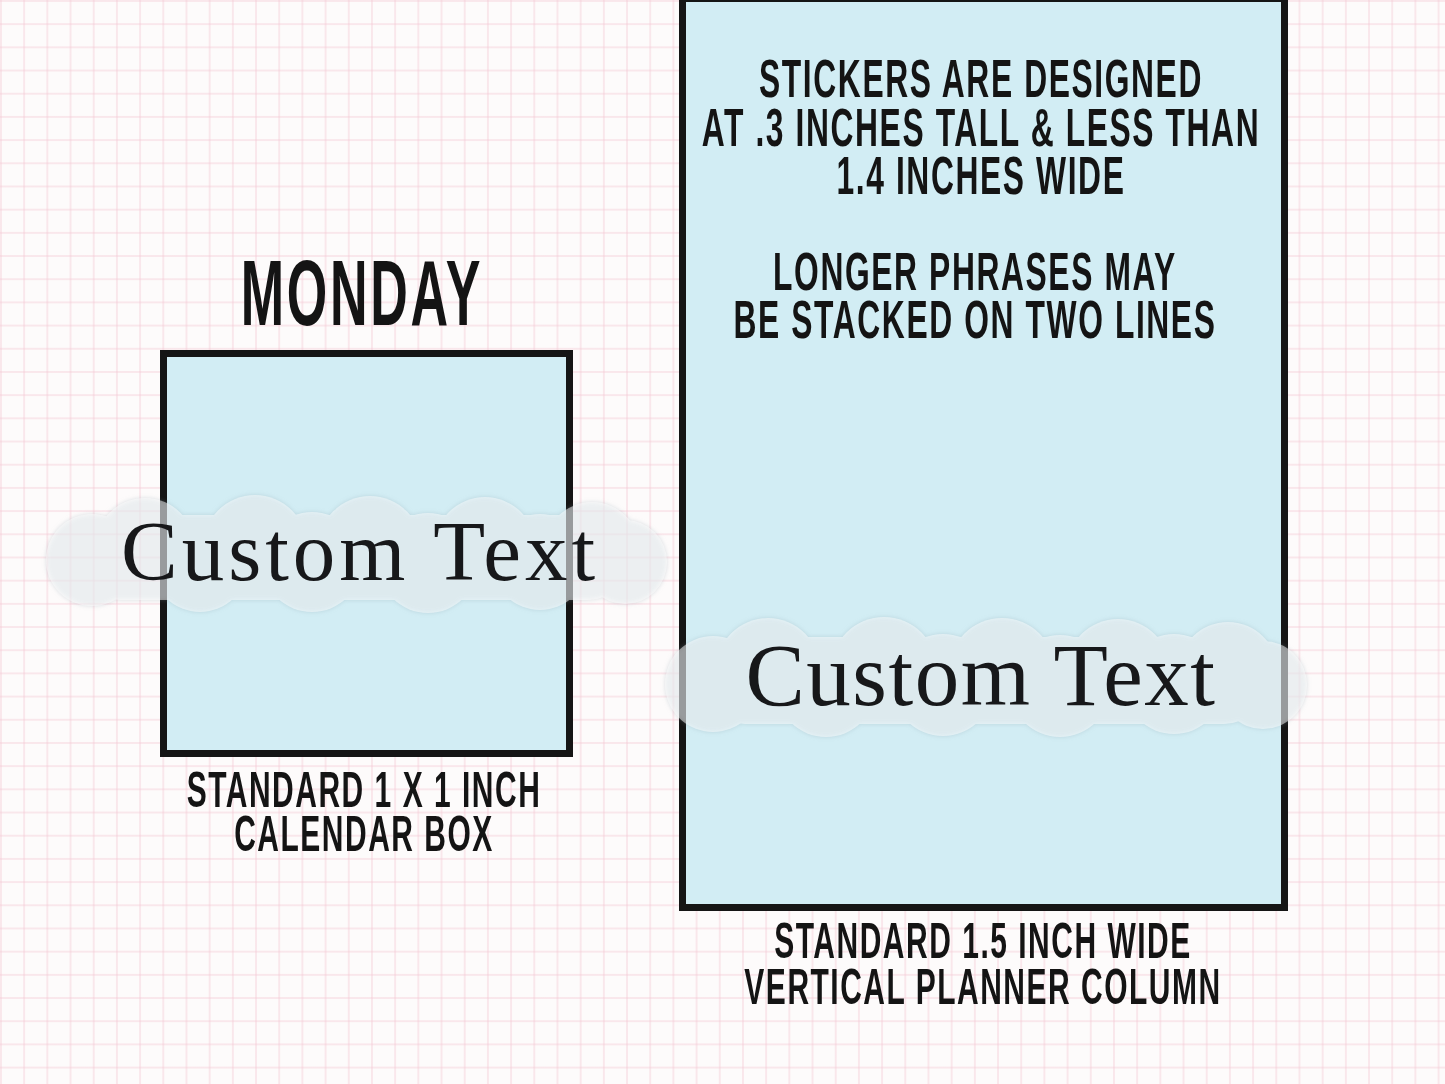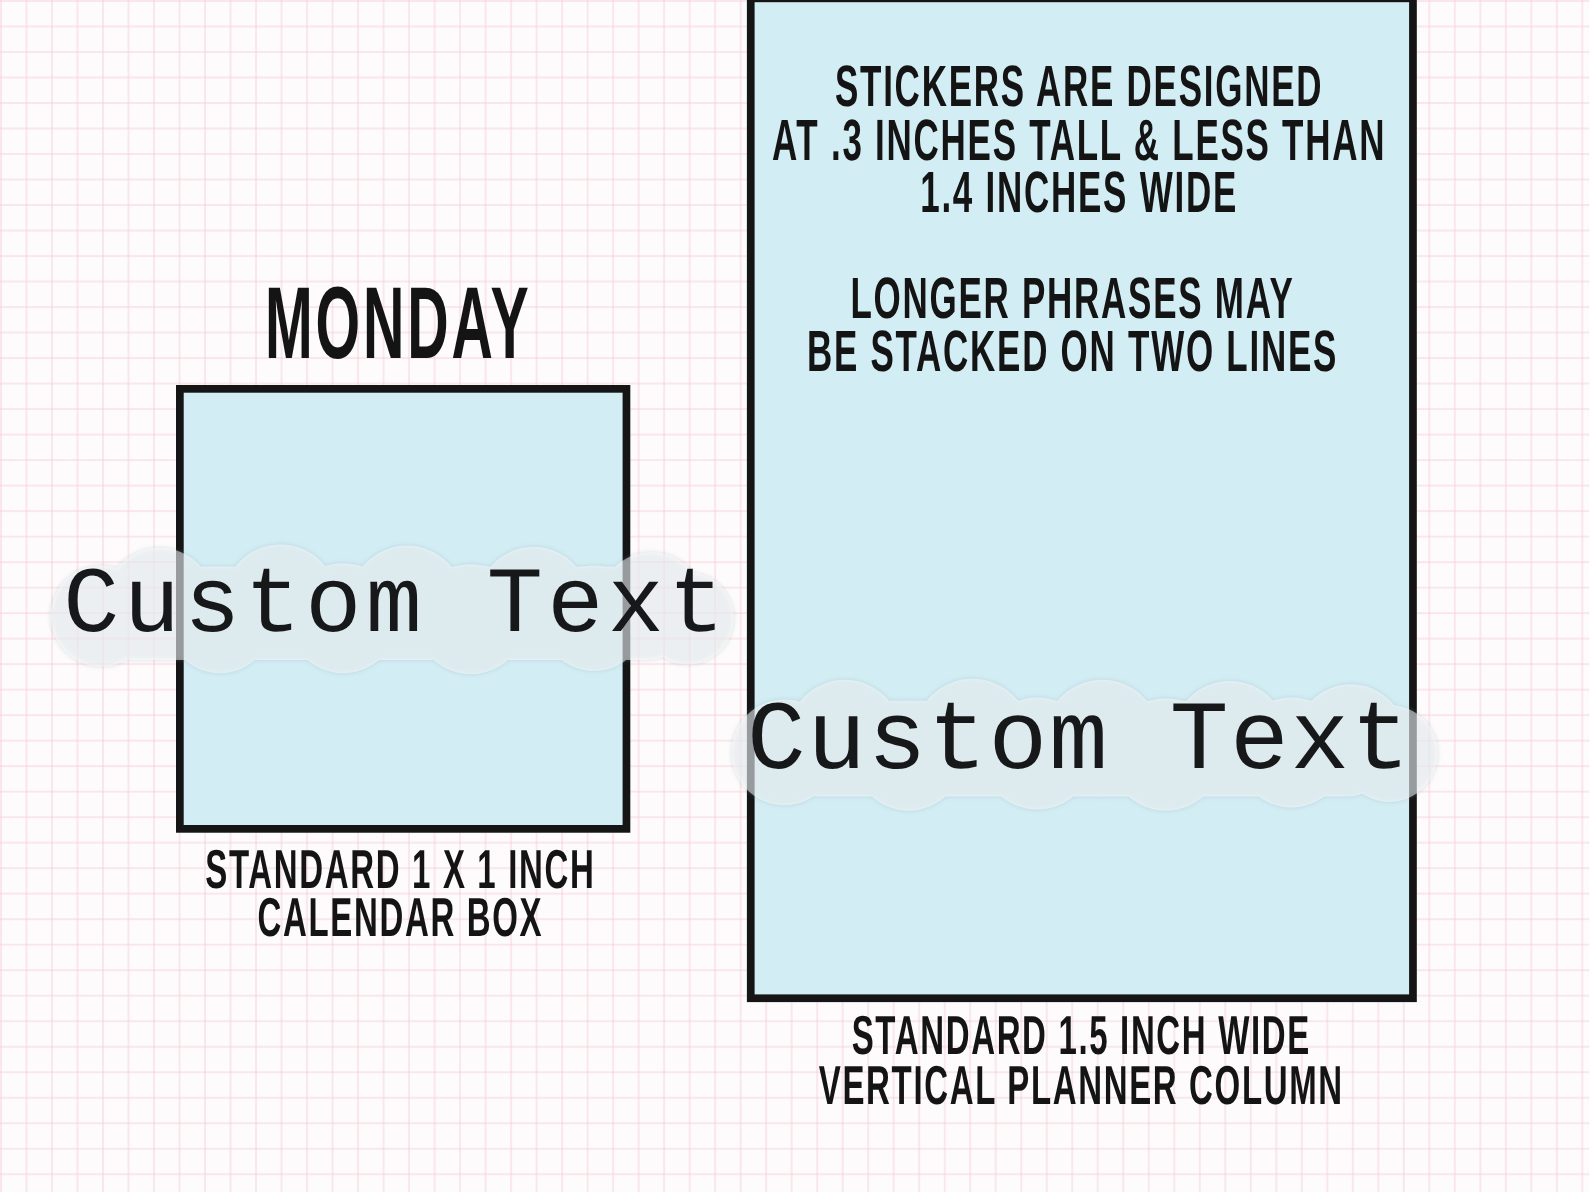--- a/index.html
+++ b/index.html
@@ -41,21 +41,21 @@
   
   .sticker{position:absolute;}
   .sticker-small{left:40px;top:490px;width:628px;height:134px;}
   .sticker-large{left:658px;top:612px;width:650px;height:136px;}
   .cloud{
     position:absolute;left:0;top:0;width:100%;height:100%;
     filter:drop-shadow(0 0 2px rgba(125,150,162,0.55));
   }
   .sticker-text{
     position:absolute;left:50%;top:50%;
-    font-family:Liberation Mono, monospace;
+    font-family:Liberation Serif, serif;
     font-weight:400;
     color:#17181a;
     white-space:nowrap;
   }
   .sticker-small .sticker-text{
     font-size:85px;letter-spacing:4px;
     transform:translate(calc(-50% + 6px),calc(-50% - 6px));
   }
   .sticker-large .sticker-text{
     font-size:89px;letter-spacing:1.5px;

